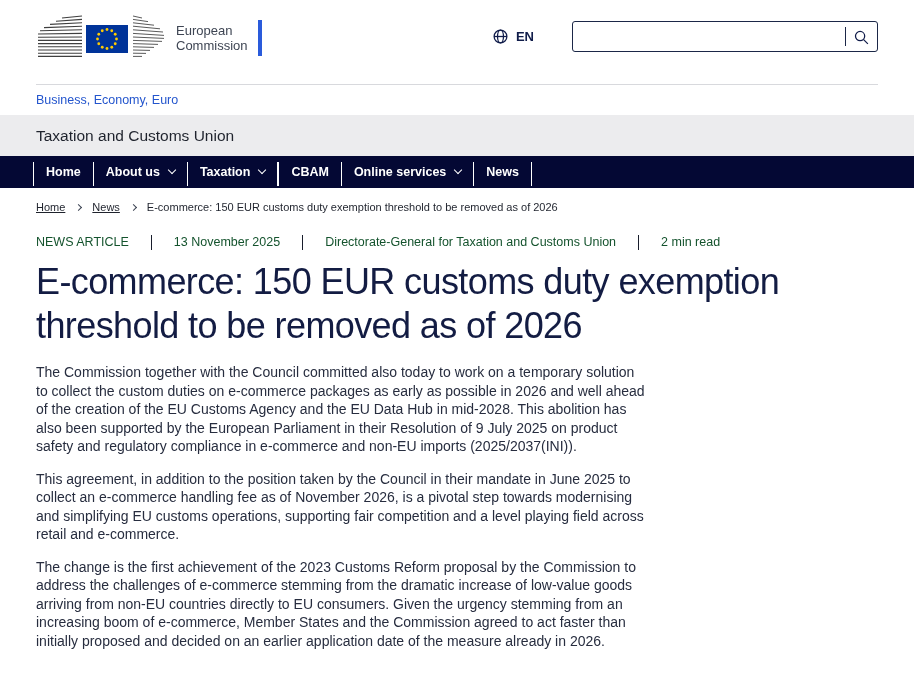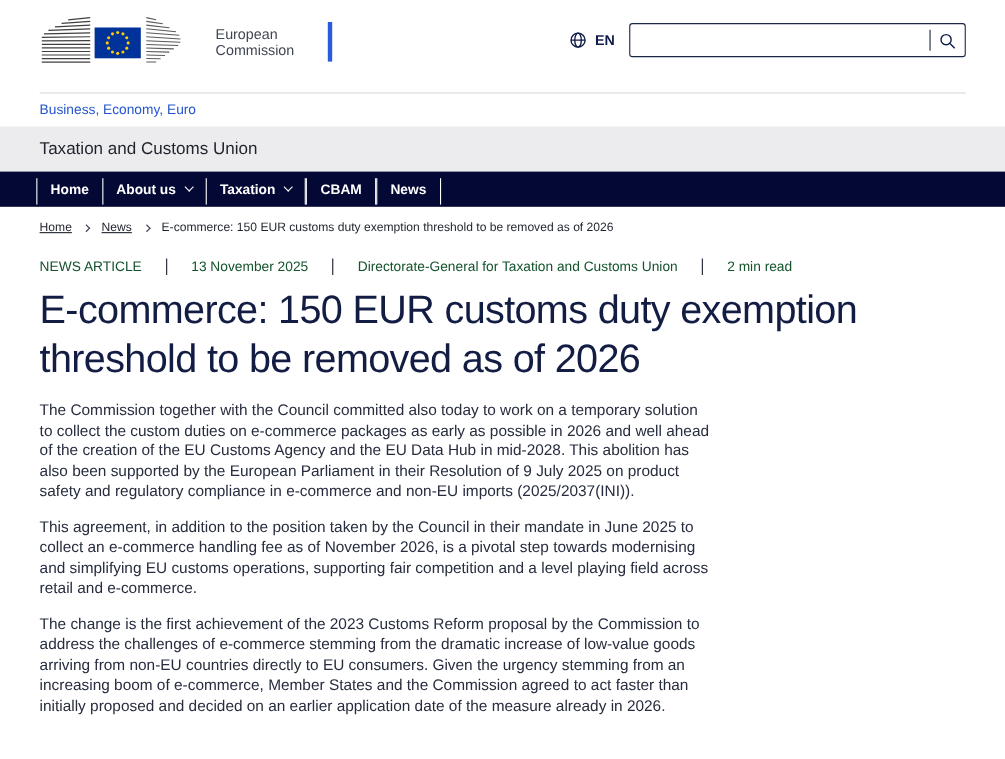--- a/index.html
+++ b/index.html
@@ -6,25 +6,25 @@
   html,body { margin:0; padding:0; }
   body {
     width: 914px; height: 690px; overflow: hidden;
     background: #ffffff;
     font-family: "Liberation Sans", sans-serif;
     color: #272d3f;
   }
 
   
   .header-top { display:flex; justify-content:space-between; align-items:flex-start; padding:13px 36px 0 36px; }
-  .logo { display:flex; align-items:center; cursor:pointer;gap:20px; }
+  .logo { display:flex; align-items:center; cursor:pointer; }
   .logo-text { font-size:13px; line-height:15px; color:#3e4553; margin-left:10px; }
   .logo-bar { width:4px; height:36px; background:#2a5bdb; margin-left:10px; }
 
-  .header-right { display:flex; align-items:center; gap:13px; margin-top:8px; }
+  .header-right { display:flex; align-items:center; gap:38px; margin-top:8px; }
   .lang { display:flex; align-items:center; gap:7px; font-size:13px; font-weight:bold; color:#101c4a; cursor:pointer; }
   .search-box { display:flex; align-items:center; width:306px; height:31px; border:1px solid #1b2747; border-radius:3px; background:#fff; }
   .search-input { flex:1; min-width:0; border:none; outline:none; height:100%; padding:0 8px; font-size:13px; font-family:"Liberation Sans",sans-serif; background:transparent; }
   .search-sep { width:1px; height:19px; background:#1b2747; }
   .search-btn { background:none; border:none; padding:4px 7px 2px 7px; cursor:pointer; display:flex; align-items:center; }
 
   .header-rule { border-top:1px solid #d8d9dd; margin:21px 36px 0 36px; }
   .themes-link { display:inline-block; margin:8px 36px 8px 36px; font-size:12.5px; color:#2355cd; cursor:pointer; text-decoration:none; }
 
   .site-bar { background:#ececee; height:41px; display:flex; align-items:center; padding:0 36px; }
@@ -158,20 +158,24 @@
   <div class="nav-item">
     <span>Taxation</span>
     <span class="chev"></span>
   </div>
   <div class="nav-sep"></div>
   <div class="nav-sep"></div>
   <div class="nav-item">
     <span>CBAM</span>
   </div>
   <div class="nav-sep"></div>
+  <div class="nav-item">
+    <span>Online services</span>
+    <span class="chev"></span>
+  </div>
   <div class="nav-sep"></div>
   <div class="nav-item">
     <span>News</span>
   </div>
   <div class="nav-sep"></div>
 </nav>
 
 <div class="breadcrumb">
   <span class="crumb-link">Home</span>
   <span class="crumb-sep"></span>

